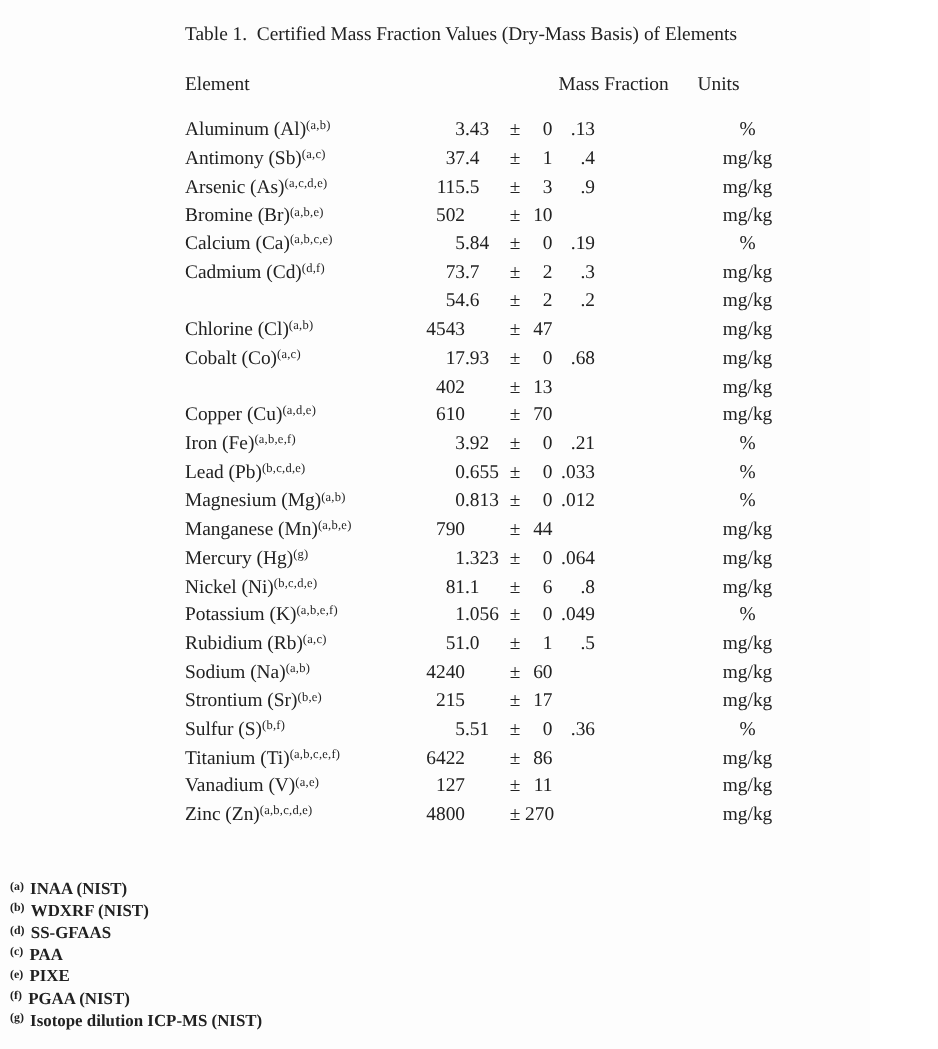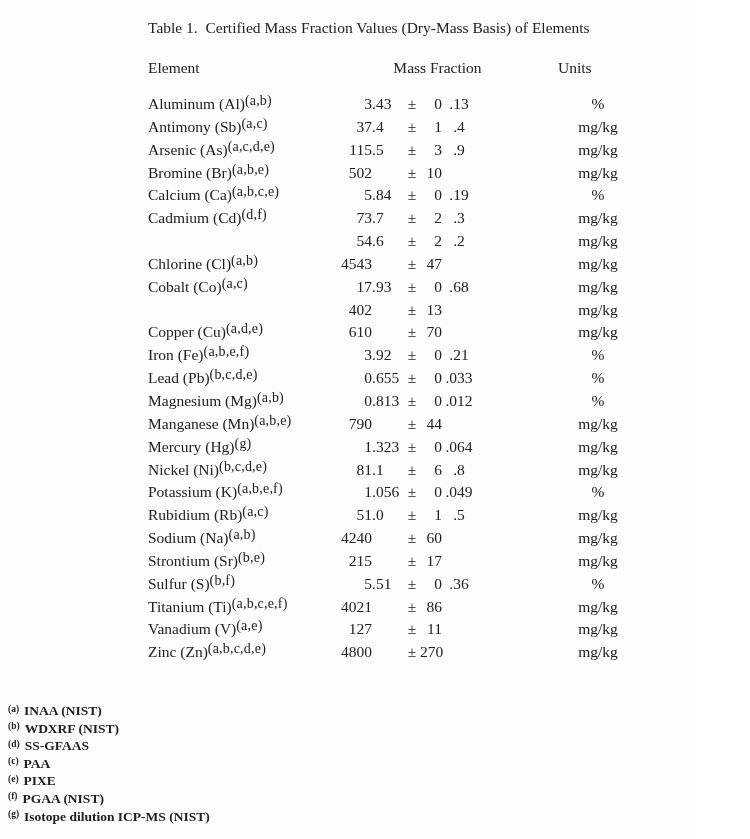--- a/index.html
+++ b/index.html
@@ -6,33 +6,33 @@
   .page {
     position:relative; width:696px; height:839px;
     background:#fdfdfd;
     font-family:"Liberation Serif","DejaVu Serif",serif;
     color:#212121;
     overflow:hidden;
   }
   .title { position:absolute; left:148px; top:19px; font-size:15.5px; white-space:pre; }
   .hdr { position:absolute; top:59px; font-size:15.5px; }
   .hdr-element { left:148px; }
-  .hdr-mass { left:340px; width:195px; text-align:center; }
+  .hdr-mass { left:340px; width:195px; text-align:right; }
   .hdr-units { left:558px; width:80px; text-align:left; }
   .rows { position:absolute; left:0; top:93px; width:750px; }
   .row { position:relative; height:22.85px; line-height:22.85px; font-size:15.5px; }
   .row span { position:absolute; top:0; height:100%; white-space:nowrap; }
   .c-el    { left:148px; width:195px; text-align:left; }
   .c-vint  { left:333px; width:39px;  text-align:right; }
   .c-vfrac { left:372px; width:36px;  text-align:left; }
   .c-pm    { left:404px; width:16px;  text-align:center; }
   .c-uint  { left:420px; width:22px;  text-align:right; }
-  .c-ufrac { left:442px; width:34px;  text-align:center; }
+  .c-ufrac { left:442px; width:34px;  text-align:right; }
   .c-units { left:558px; width:80px;  text-align:center; }
-  sup.note { font-size:14px; vertical-align:4.5px; letter-spacing:0.2px; line-height:0; }
+  sup.note { font-size:10px; vertical-align:4.5px; letter-spacing:0.2px; line-height:0; }
   .footnotes { position:absolute; left:8px; top:702px; font-size:13.5px; }
   .fn { height:17.6px; line-height:17.6px; white-space:nowrap;font-weight:bold; }
   .fn sup { font-size:9.5px; vertical-align:3.5px; margin-right:5px; line-height:0; }
 </style>
 </head>
 <body>
 
 <div class="page">
   <div class="title">Table 1.  Certified Mass Fraction Values (Dry-Mass Basis) of Elements</div>
 
@@ -232,21 +232,21 @@
         <span class="c-el">Sulfur (S)<sup class="note">(b,f)</sup></span>
         <span class="c-vint">5</span>
         <span class="c-vfrac">.51</span>
         <span class="c-pm">±</span>
         <span class="c-uint">0</span>
         <span class="c-ufrac">.36</span>
         <span class="c-units">%</span>
       </div>
       <div class="row">
         <span class="c-el">Titanium (Ti)<sup class="note">(a,b,c,e,f)</sup></span>
-        <span class="c-vint">4021</span>
+        <span class="c-vint">6422</span>
         <span class="c-vfrac"></span>
         <span class="c-pm">±</span>
         <span class="c-uint">86</span>
         <span class="c-ufrac"></span>
         <span class="c-units">mg/kg</span>
       </div>
       <div class="row">
         <span class="c-el">Vanadium (V)<sup class="note">(a,e)</sup></span>
         <span class="c-vint">127</span>
         <span class="c-vfrac"></span>

